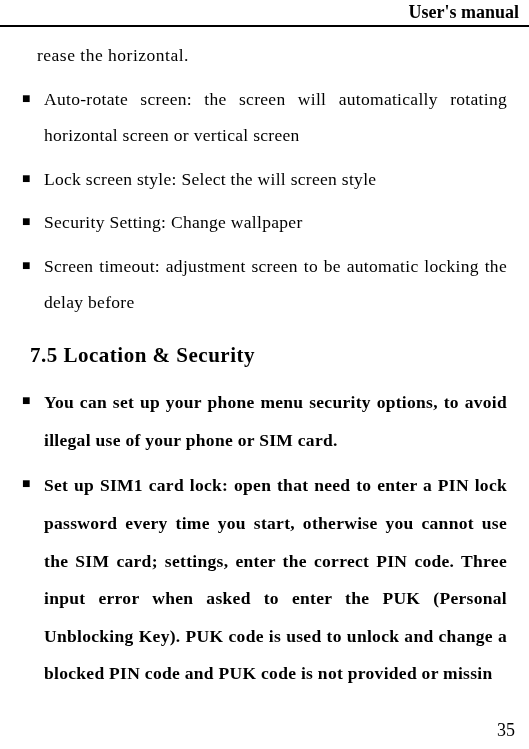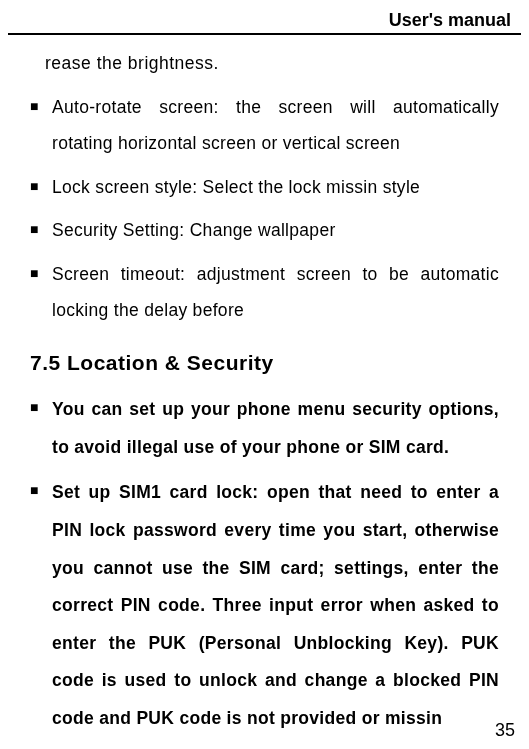--- a/index.html
+++ b/index.html
@@ -1,41 +1,41 @@
 <!DOCTYPE html>
 <html><head>
   <meta charset="utf-8">
   <style>
     * { margin: 0; padding: 0; box-sizing: border-box; }
     html, body { width: 529px; height: 749px; background: #fff; font-family: Arial, Helvetica, sans-serif; color: #000; }
-    .page { width: 529px; height: 749px; position: relative; padding: 8px; }
+    .page { width: 529px; height: 749px; position: relative; padding: 0; font-family: Liberation Serif, serif; }
     .header { border-bottom: 2px solid #000; padding: 2px 10px 2px 0; }
     .header-title { text-align: right; font-weight: bold; font-size: 18px; }
     .content { padding: 10px 22px 0 22px; }
     .frag { font-size: 17.5px; line-height: 2.1; letter-spacing: 0.5px; margin-bottom: 2px; padding-left: 15px; }
     .list { list-style: none; padding: 0; margin: 0; }
     .list li { position: relative; padding-left: 22px; font-size: 17.5px; line-height: 2.05; letter-spacing: 0.3px; text-align: justify; margin-bottom: 0; margin-top: 8px; }
     .list li::before { content: "■"; position: absolute; left: 0; top: 0; font-size: 14px; line-height: 2.4; }
-    .section-heading { font-weight: bold; font-size: 21px; margin: 22px 0 16px 0; letter-spacing: 0.5px; }
+    .section-heading { font-weight: bold; font-size: 21px; margin: 22px 0 16px 8px; letter-spacing: 0.5px; }
     .bold-list li { font-weight: bold; line-height: 2.15; }
     .page-num { position: absolute; bottom: 8px; right: 14px; font-size: 18px; margin-top: 32px; }
   </style>
 </head>
 <body>
 
 <div class="page">
   <div class="header">
     <div class="header-title">User's manual</div>
   </div>
   <div class="content">
-    <div class="frag">rease  the  brightness.</div>
+    <div class="frag">rease  the  horizontal.</div>
 
     <ul class="list">
       <li>Auto-rotate  screen:  the  screen will  automatically rotating horizontal  screen or vertical screen</li>
-      <li>Lock  screen  style:  Select  the  lock  missin  style</li>
+      <li>Lock  screen  style:  Select  the  will  screen  style</li>
       <li>Security  Setting:  Change  wallpaper</li>
       <li>Screen  timeout:  adjustment  screen  to  be  automatic  locking  the  delay  before</li>
     </ul>
 
     <h2 class="section-heading">7.5  Location  &amp;  Security</h2>
 
     <ul class="list bold-list">
       <li>You  can  set  up  your  phone  menu  security  options,  to  avoid  illegal  use  of  your  phone  or  SIM  card.</li>
       <li>Set  up  SIM1  card lock:  open that need  to  enter a PIN lock  password every  time  you  start, otherwise you  cannot  use the SIM  card; settings, enter  the  correct  PIN  code. Three input  error when asked  to  enter the PUK  (Personal  Unblocking  Key). PUK  code is  used  to unlock and change  a  blocked PIN  code and PUK  code is  not  provided or missin</li>
     </ul>

